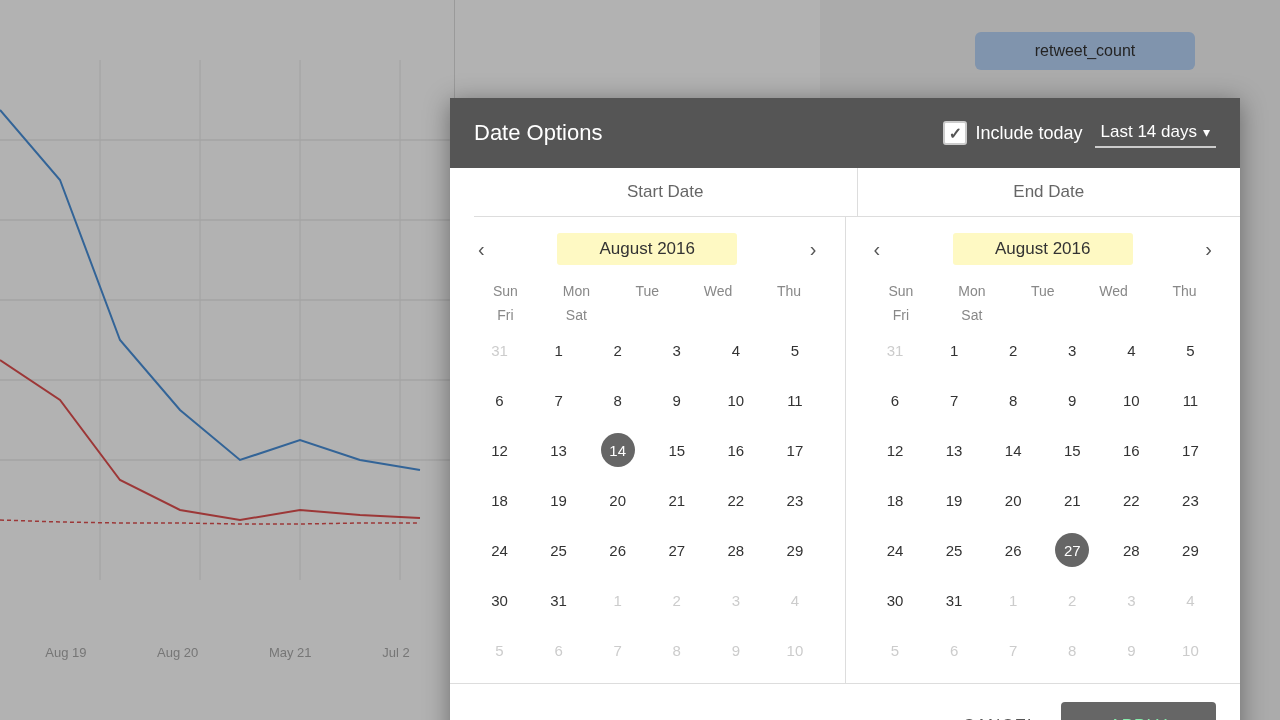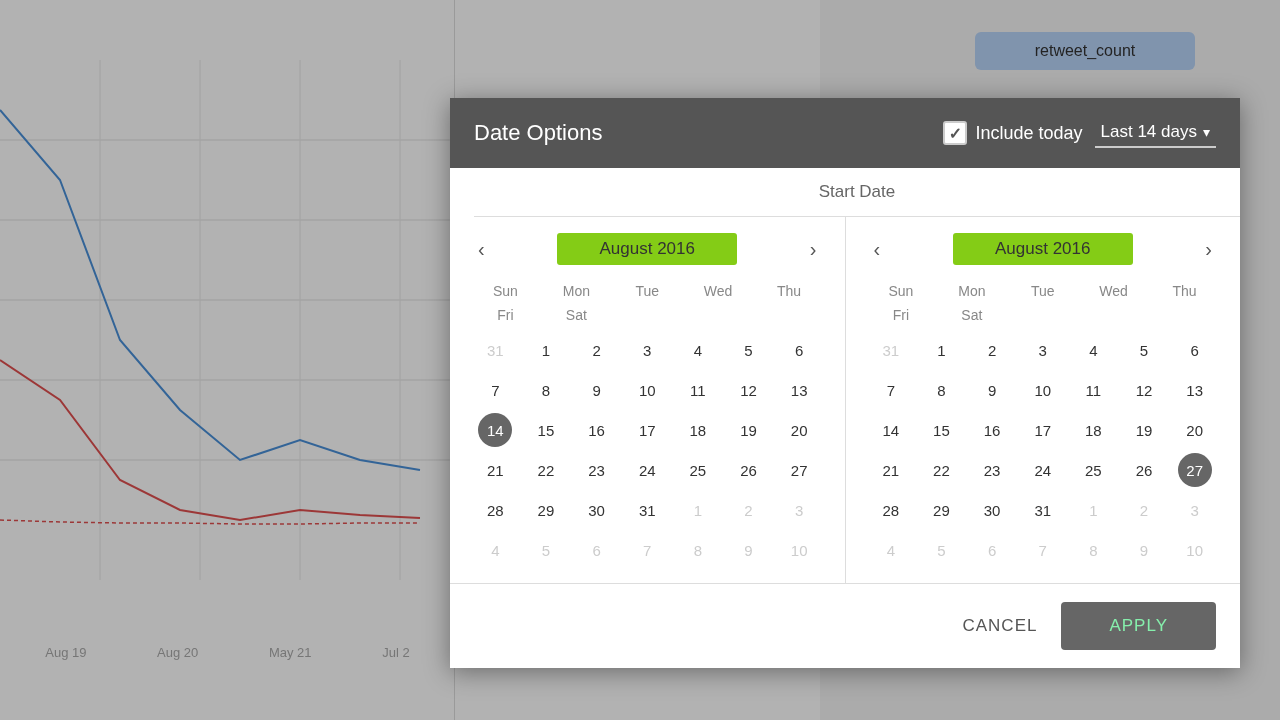--- a/index.html
+++ b/index.html
@@ -186,21 +186,21 @@
     .month-nav-btn {
       background: none;
       border: none;
       font-size: 20px;
       color: #555;
       cursor: pointer;
       padding: 2px 8px;
     }
 
     .month-input {
-      background: #84cc16;
+      background: #fef9c3;
       border: none;
       border-radius: 3px;
       padding: 6px 14px;
       font-size: 17px;
       color: #333;
       text-align: center;
       width: 180px;
     }
 
     
@@ -213,22 +213,22 @@
     .day-header {
       text-align: center;
       font-size: 14px;
       color: #888;
       padding: 4px 0;
     }
 
     
     .day-grid {
       display: grid;
-      grid-template-columns: repeat(7, 1fr);
-      row-gap: 6px;
+      grid-template-columns: repeat(6, 1fr);
+      row-gap: 16px;
     }
 
     .day-cell {
       text-align: center;
       padding: 7px 2px;
       font-size: 15px;
       color: #333;
       cursor: pointer;
       border-radius: 50%;
       width: 34px;
@@ -335,20 +335,21 @@
       </div>
       <div class="dropdown-btn">
         <span>Last 14 days</span>
         <span class="dropdown-arrow">▾</span>
       </div>
     </div>
   </div>
 
   <div class="calendar-headers">
     <div class="cal-header-item">Start Date</div>
+    <div class="cal-header-item">End Date</div>
   </div>
 
   <div class="calendars-row">
 
     <div class="calendar">
       <div class="month-nav">
         <button class="month-nav-btn">‹</button>
         <input class="month-input" type="text" value="August 2016" style="">
         <button class="month-nav-btn">›</button>
       </div>

